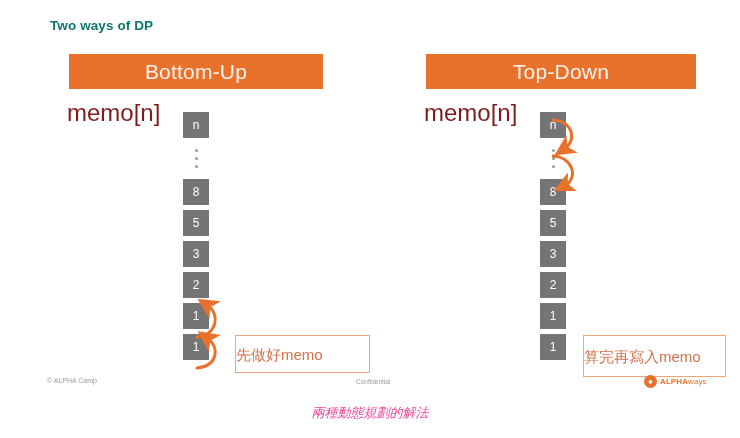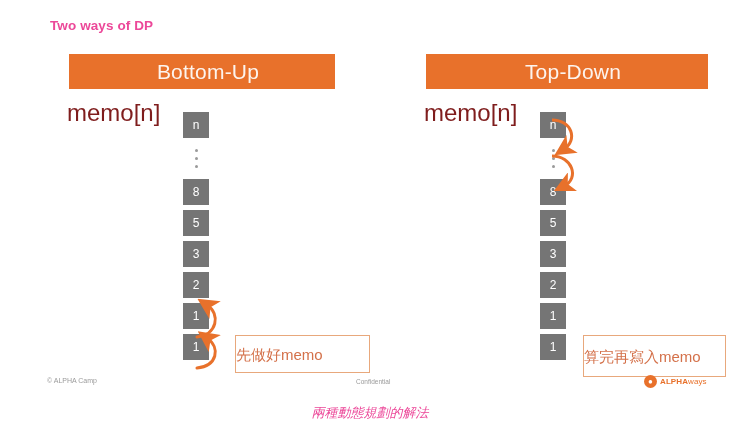--- a/index.html
+++ b/index.html
@@ -23,34 +23,33 @@
     background: #ffffff;
   }
 
   
   .slide-title {
     position: absolute;
     left: 50px;
     top: 18px;
     font-size: 13.5px;
     font-weight: bold;
-    color: #ec4899;
+    color: #0f766e;
     letter-spacing: 0.1px;
     white-space: nowrap;
   }
 
   
   .banner {
     position: absolute;
     height: 35px;
     background: #E8712B;
     display: flex;
     align-items: center;
     justify-content: center;
-    padding-left: 12px;
   }
   .banner-label {
     color: #FDF4EE;
     font-size: 21px;
     font-weight: normal;
     letter-spacing: 0.2px;
     line-height: 1;
   }
   #banner-left  { left: 69px;  top: 54px; width: 254px; }
   #banner-right { left: 426px; top: 54px; width: 270px; }

